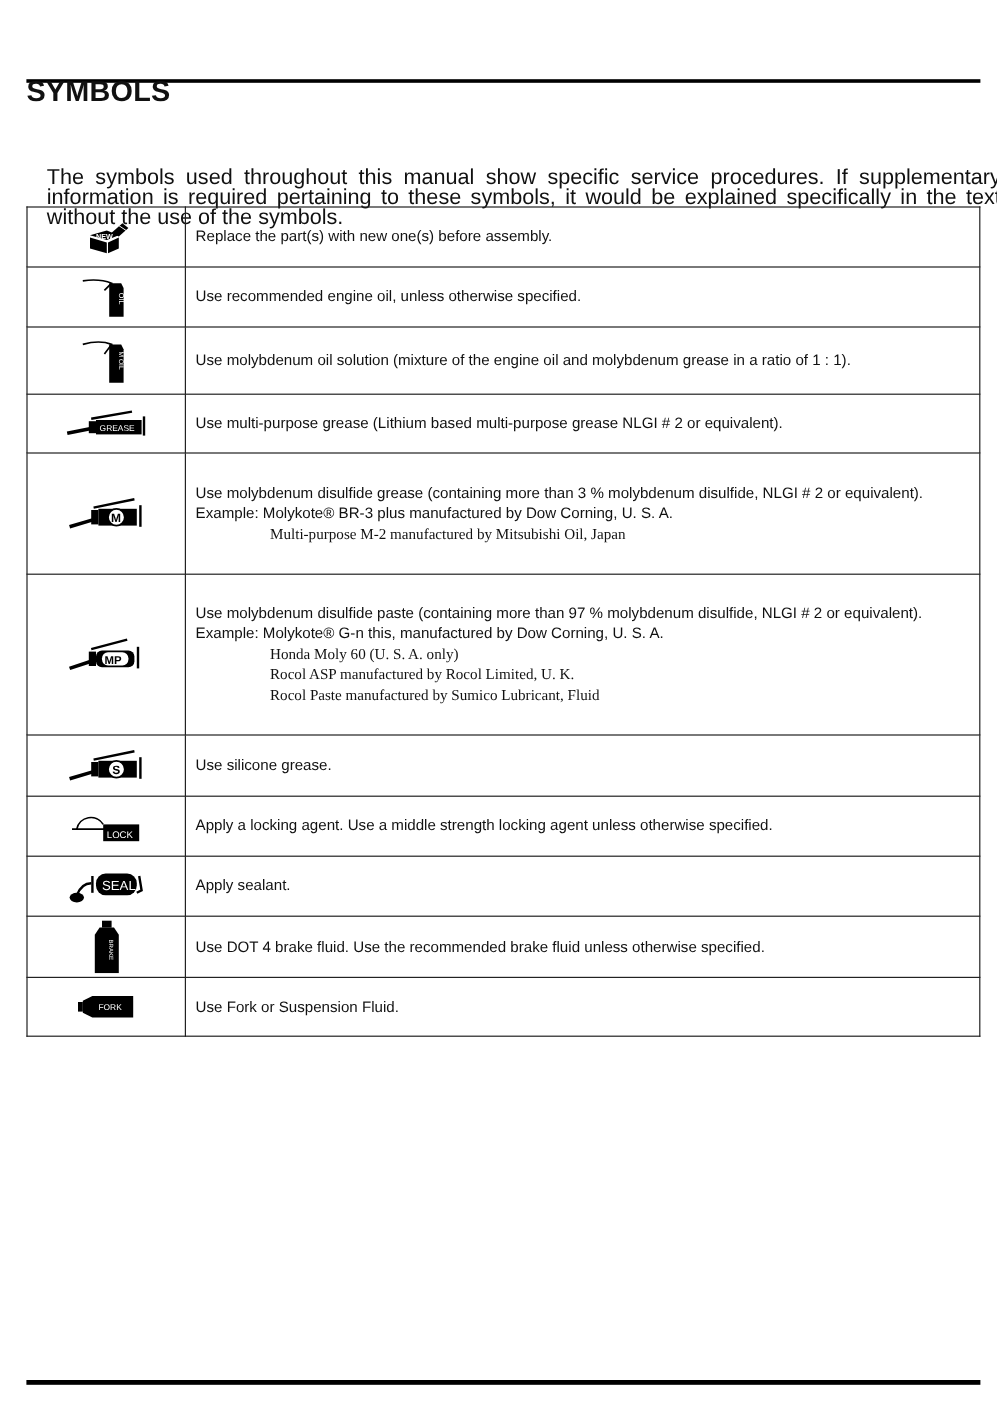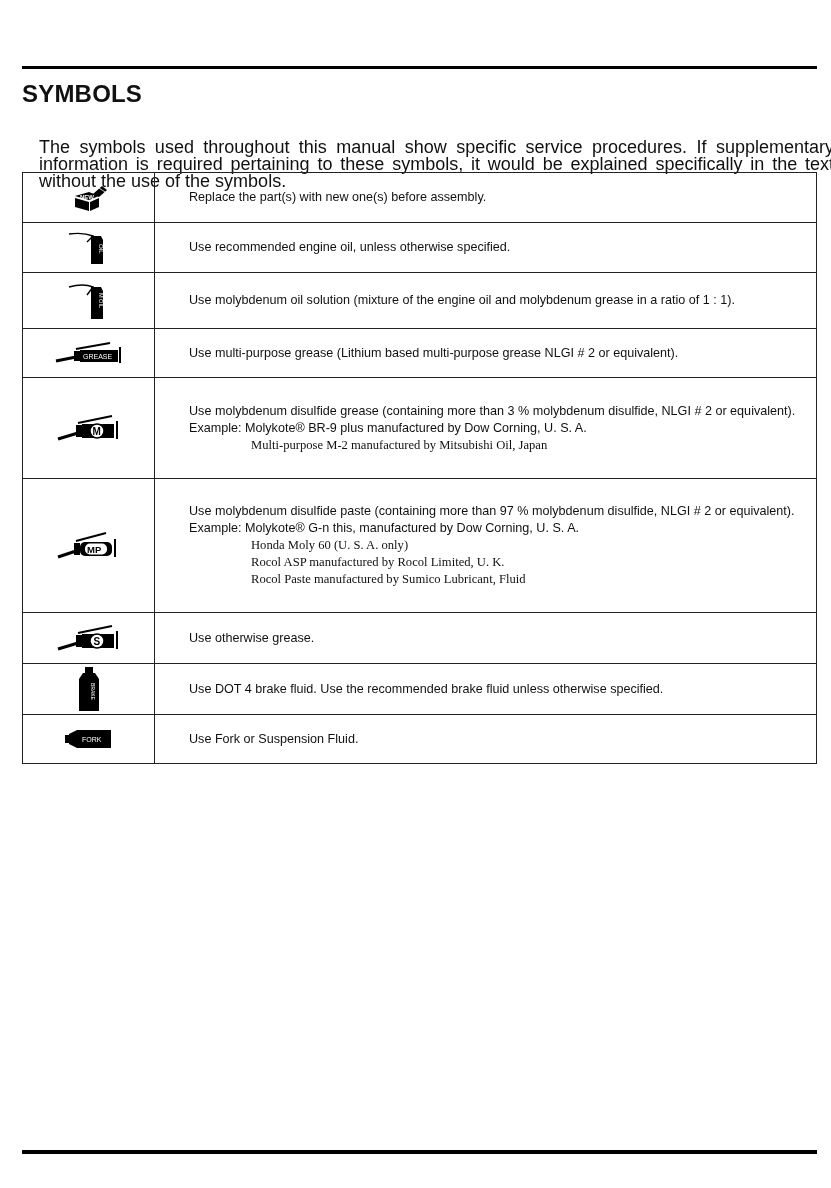--- a/index.html
+++ b/index.html
@@ -1,24 +1,24 @@
 <!DOCTYPE html>
 <html><head>
 <meta charset="utf-8">
 <style>
   html, body { margin:0; padding:0; background:#fff; }
   body { width:831px; height:1188px; position:relative; overflow:hidden; font-family:"Liberation Sans", sans-serif; color:#111; }
   .top-rule { position:absolute; left:22px; top:66px; width:795px; height:3px; background:#000; }
   .bottom-rule { position:absolute; left:22px; top:1150px; width:795px; height:4px; background:#000; }
-  .page-title { position:absolute; left:22px; top:80px; font-size:24px; font-weight:bold; letter-spacing:0.2px; margin:0; }
+  .page-title { position:absolute; left:22px; top:63px; font-size:24px; font-weight:bold; letter-spacing:0.2px; margin:0; }
   .intro { position:absolute; left:22px; top:122px; width:795px; font-size:18px; line-height:17px; text-align:justify; margin:17px; }
   table.symbols { position:absolute; left:22px; top:172px; width:795px; border-collapse:collapse; }
   table.symbols td { border:1px solid #222; font-size:12.6px; line-height:17px; vertical-align:middle; }
   td.icon-cell { width:129px; text-align:center; }
-  td.text-cell { padding:4px 12px 4px 34px; }
+  td.text-cell { padding:4px 12px 4px 8px; }
   td.text-cell div { white-space:normal; }
   .indent { padding-left:62px;font-family:Liberation Serif, serif; }
   svg { display:inline-block; vertical-align:middle; }
 </style>
 </head>
 <body>
 
 <div class="top-rule"></div>
 <h1 class="page-title">SYMBOLS</h1>
 <p class="intro">The symbols used throughout this manual show specific service procedures. If supplementary information is required pertaining to these symbols, it would be explained specifically in the text without the use of the symbols.</p>
@@ -86,21 +86,21 @@
         <path d="M22 10 L56 3" stroke="#000" stroke-width="2"></path>
         <rect x="20" y="12" width="6" height="12" fill="#000"></rect>
         <rect x="26" y="11" width="32" height="14" fill="#000"></rect>
         <circle cx="41" cy="18" r="7" fill="#fff" stroke="#000" stroke-width="1.5"></circle>
         <text x="36.5" y="22" font-size="10" font-weight="bold" fill="#000" font-family="Liberation Sans, sans-serif">M</text>
         <rect x="60" y="8" width="2" height="18" fill="#000"></rect>
       </svg>
     </td>
     <td class="text-cell">
       <div>Use molybdenum disulfide grease (containing more than 3 % molybdenum disulfide, NLGI # 2 or equivalent).</div>
-      <div>Example: Molykote® BR-9 plus manufactured by Dow Corning, U. S. A.</div>
+      <div>Example: Molykote® BR-3 plus manufactured by Dow Corning, U. S. A.</div>
       <div class="indent">Multi-purpose M-2 manufactured by Mitsubishi Oil, Japan</div>
     </td>
   </tr>
   <tr style="height:134px">
     <td class="icon-cell">
       <svg width="66" height="30" viewBox="0 0 66 30">
         <path d="M2 26 L20 20" stroke="#000" stroke-width="3"></path>
         <path d="M20 10 L50 2" stroke="#000" stroke-width="2"></path>
         <rect x="18" y="12" width="6" height="12" fill="#000"></rect>
         <rect x="24" y="11" width="32" height="14" fill="#000" rx="5"></rect>
@@ -123,21 +123,49 @@
         <path d="M2 26 L22 20" stroke="#000" stroke-width="3"></path>
         <path d="M22 10 L56 3" stroke="#000" stroke-width="2"></path>
         <rect x="20" y="12" width="6" height="12" fill="#000"></rect>
         <rect x="26" y="11" width="32" height="14" fill="#000"></rect>
         <circle cx="41" cy="18" r="7" fill="#fff" stroke="#000" stroke-width="1.5"></circle>
         <text x="37.5" y="22" font-size="10" font-weight="bold" fill="#000" font-family="Liberation Sans, sans-serif">S</text>
         <rect x="60" y="8" width="2" height="18" fill="#000"></rect>
       </svg>
     </td>
     <td class="text-cell">
-      <div>Use otherwise grease.</div>
+      <div>Use silicone grease.</div>
+    </td>
+  </tr>
+  <tr style="height:50px">
+    <td class="icon-cell">
+      <svg width="62" height="28" viewBox="0 0 62 28">
+        <path d="M6 16 A12 12 0 0 1 28 12" fill="none" stroke="#000" stroke-width="1.4"></path>
+        <line x1="2" y1="16" x2="30" y2="16" stroke="#000" stroke-width="1.4"></line>
+        <rect x="28" y="12" width="30" height="14" fill="#000"></rect>
+        <text x="31" y="23" font-size="8" fill="#fff" font-family="Liberation Sans, sans-serif">LOCK</text>
+      </svg>
+    </td>
+    <td class="text-cell">
+      <div>Apply a locking agent. Use a middle strength locking agent unless otherwise specified.</div>
+    </td>
+  </tr>
+  <tr style="height:50px">
+    <td class="icon-cell">
+      <svg width="66" height="30" viewBox="0 0 66 30">
+        <ellipse cx="8" cy="24" rx="6" ry="4" fill="#000"></ellipse>
+        <path d="M8 22 Q12 12 20 12" fill="none" stroke="#000" stroke-width="2"></path>
+        <rect x="20" y="6" width="2" height="14" fill="#000"></rect>
+        <rect x="24" y="4" width="34" height="18" rx="8" fill="#000"></rect>
+        <text x="29" y="18" font-size="11" fill="#fff" font-family="Liberation Sans, sans-serif">SEAL</text>
+        <path d="M60 6 L62 18 L58 20" fill="none" stroke="#000" stroke-width="2"></path>
+      </svg>
+    </td>
+    <td class="text-cell">
+      <div>Apply sealant.</div>
     </td>
   </tr>
   <tr style="height:51px">
     <td class="icon-cell">
       <svg width="24" height="44" viewBox="0 0 24 44">
         <rect x="8" y="0" width="8" height="6" fill="#000"></rect>
         <path d="M6 6 L18 6 L22 12 L22 44 L2 44 L2 12 Z" fill="#000"></path>
         <text transform="translate(14,16) rotate(90)" font-size="5" fill="#fff" font-family="Liberation Sans, sans-serif">BRAKE</text>
       </svg>
     </td>

